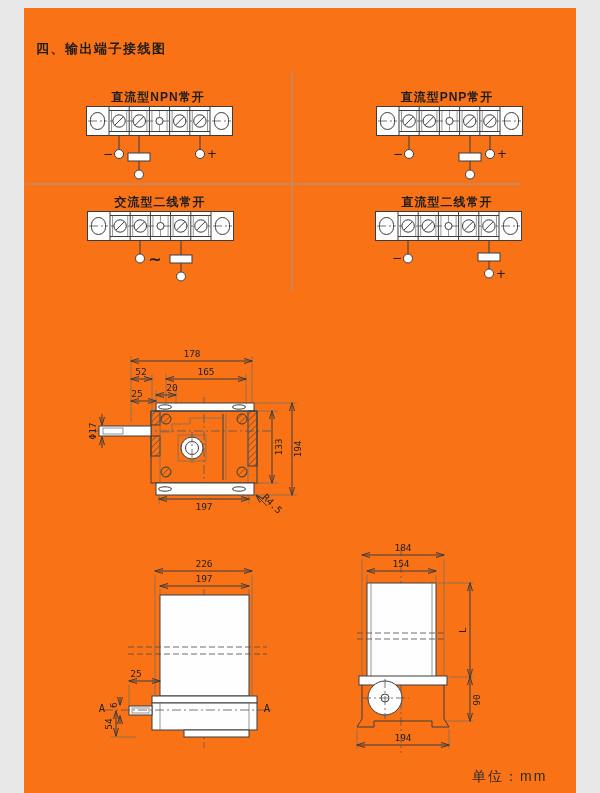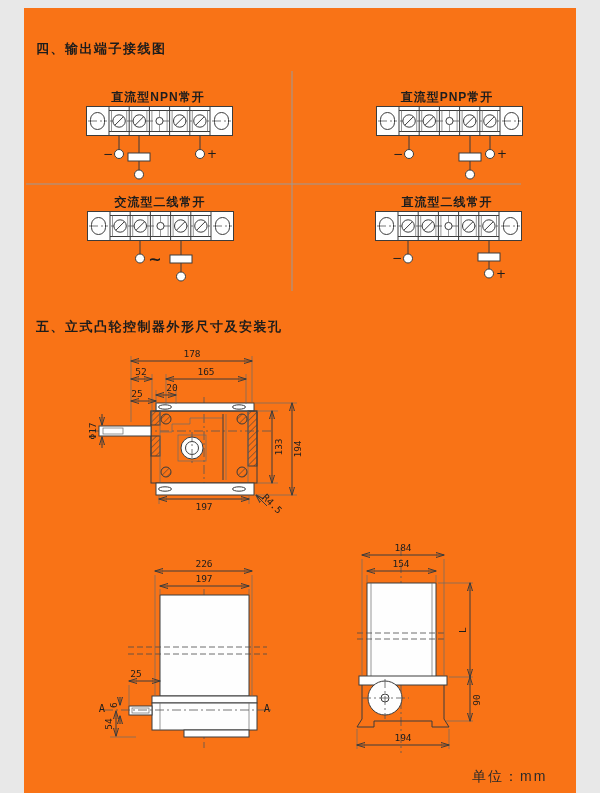--- a/index.html
+++ b/index.html
@@ -19,21 +19,20 @@
   .sign{font-family:"DejaVu Sans",sans-serif;font-size:12px;text-anchor:middle;}
   .cjk{font-family:"Liberation Sans",sans-serif;font-size:12px;font-weight:bold;text-anchor:middle;letter-spacing:1px;}
   .hatchfill{fill:url(#hatch);}
 </style>
 </head>
 <body>
 
 <div class="page">
 
   <div class="heading" style="left:12px;top:32px;">四、输出端子接线图</div>
-  <div class="heading" style="left:12px;top:310px;">五、立式凸轮控制器外形尺寸及安装孔</div>
   <div class="unit-note" style="left:448px;top:760px;">单位：mm</div>
 
   <svg width="600" height="793" viewBox="0 0 600 793">
     <defs>
       <marker id="arr" markerWidth="9" markerHeight="7" refX="8.3" refY="3" orient="auto-start-reverse">
         <path d="M0,0.4 L8.6,3 L0,5.6 Z" fill="#2e2e2e" stroke="none"></path>
       </marker>
       <pattern id="hatch" width="4.5" height="4.5" patternUnits="userSpaceOnUse" patternTransform="rotate(45)">
         <line x1="0" y1="0" x2="0" y2="4.5" stroke="#5a5a5a" stroke-width="0.9"></line>
       </pattern>

